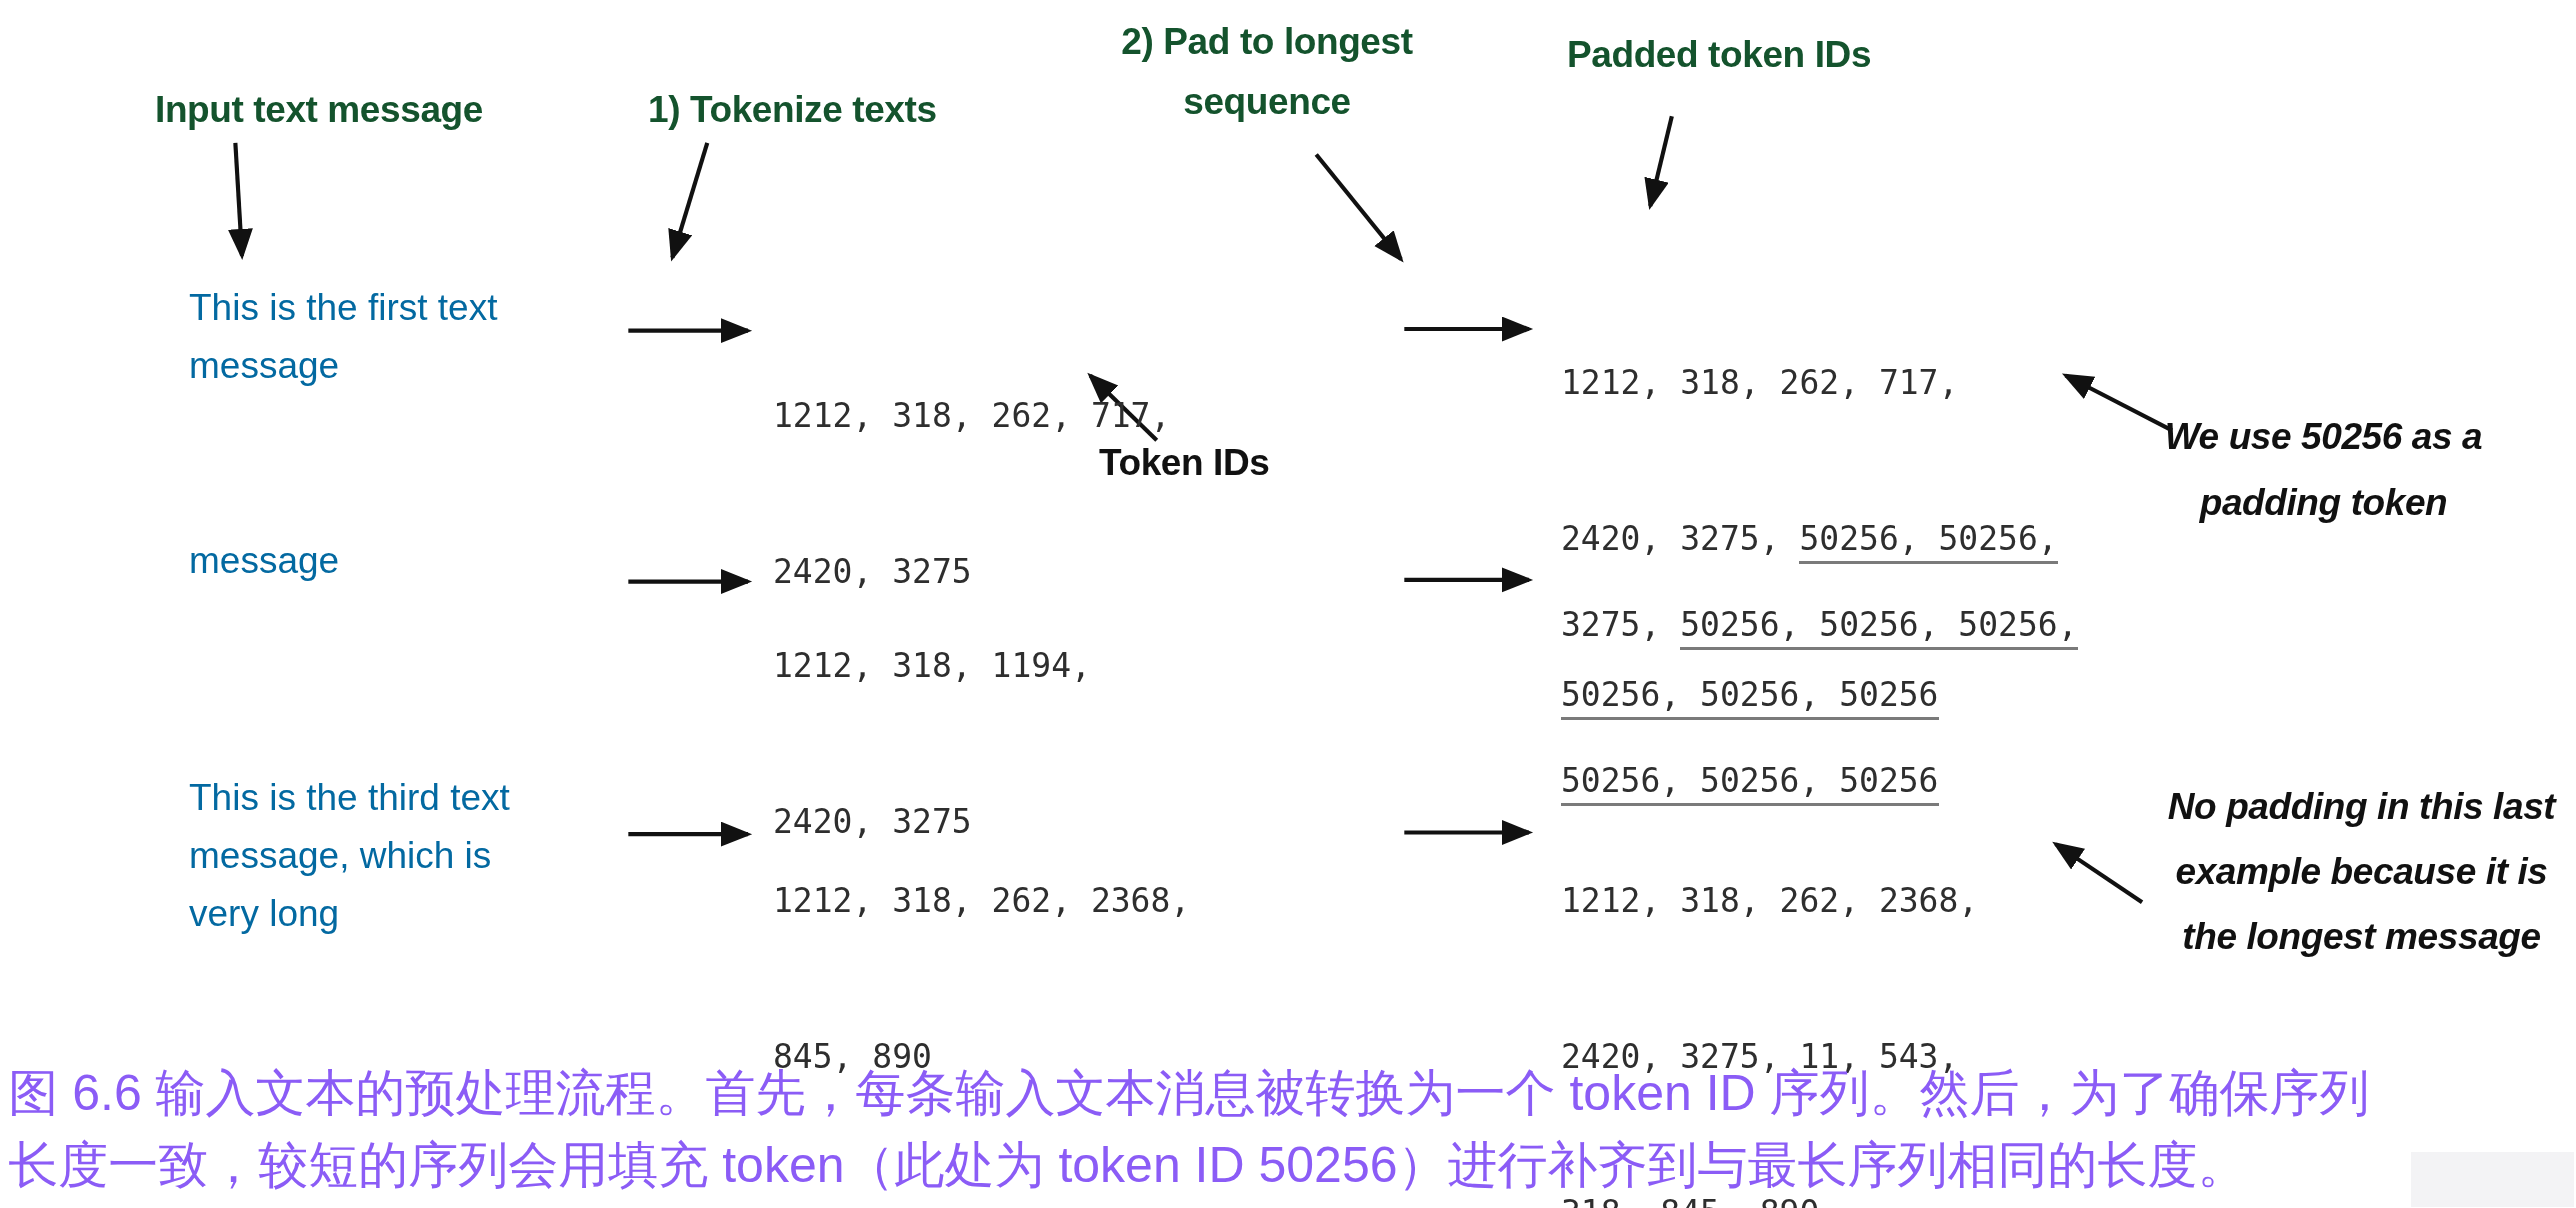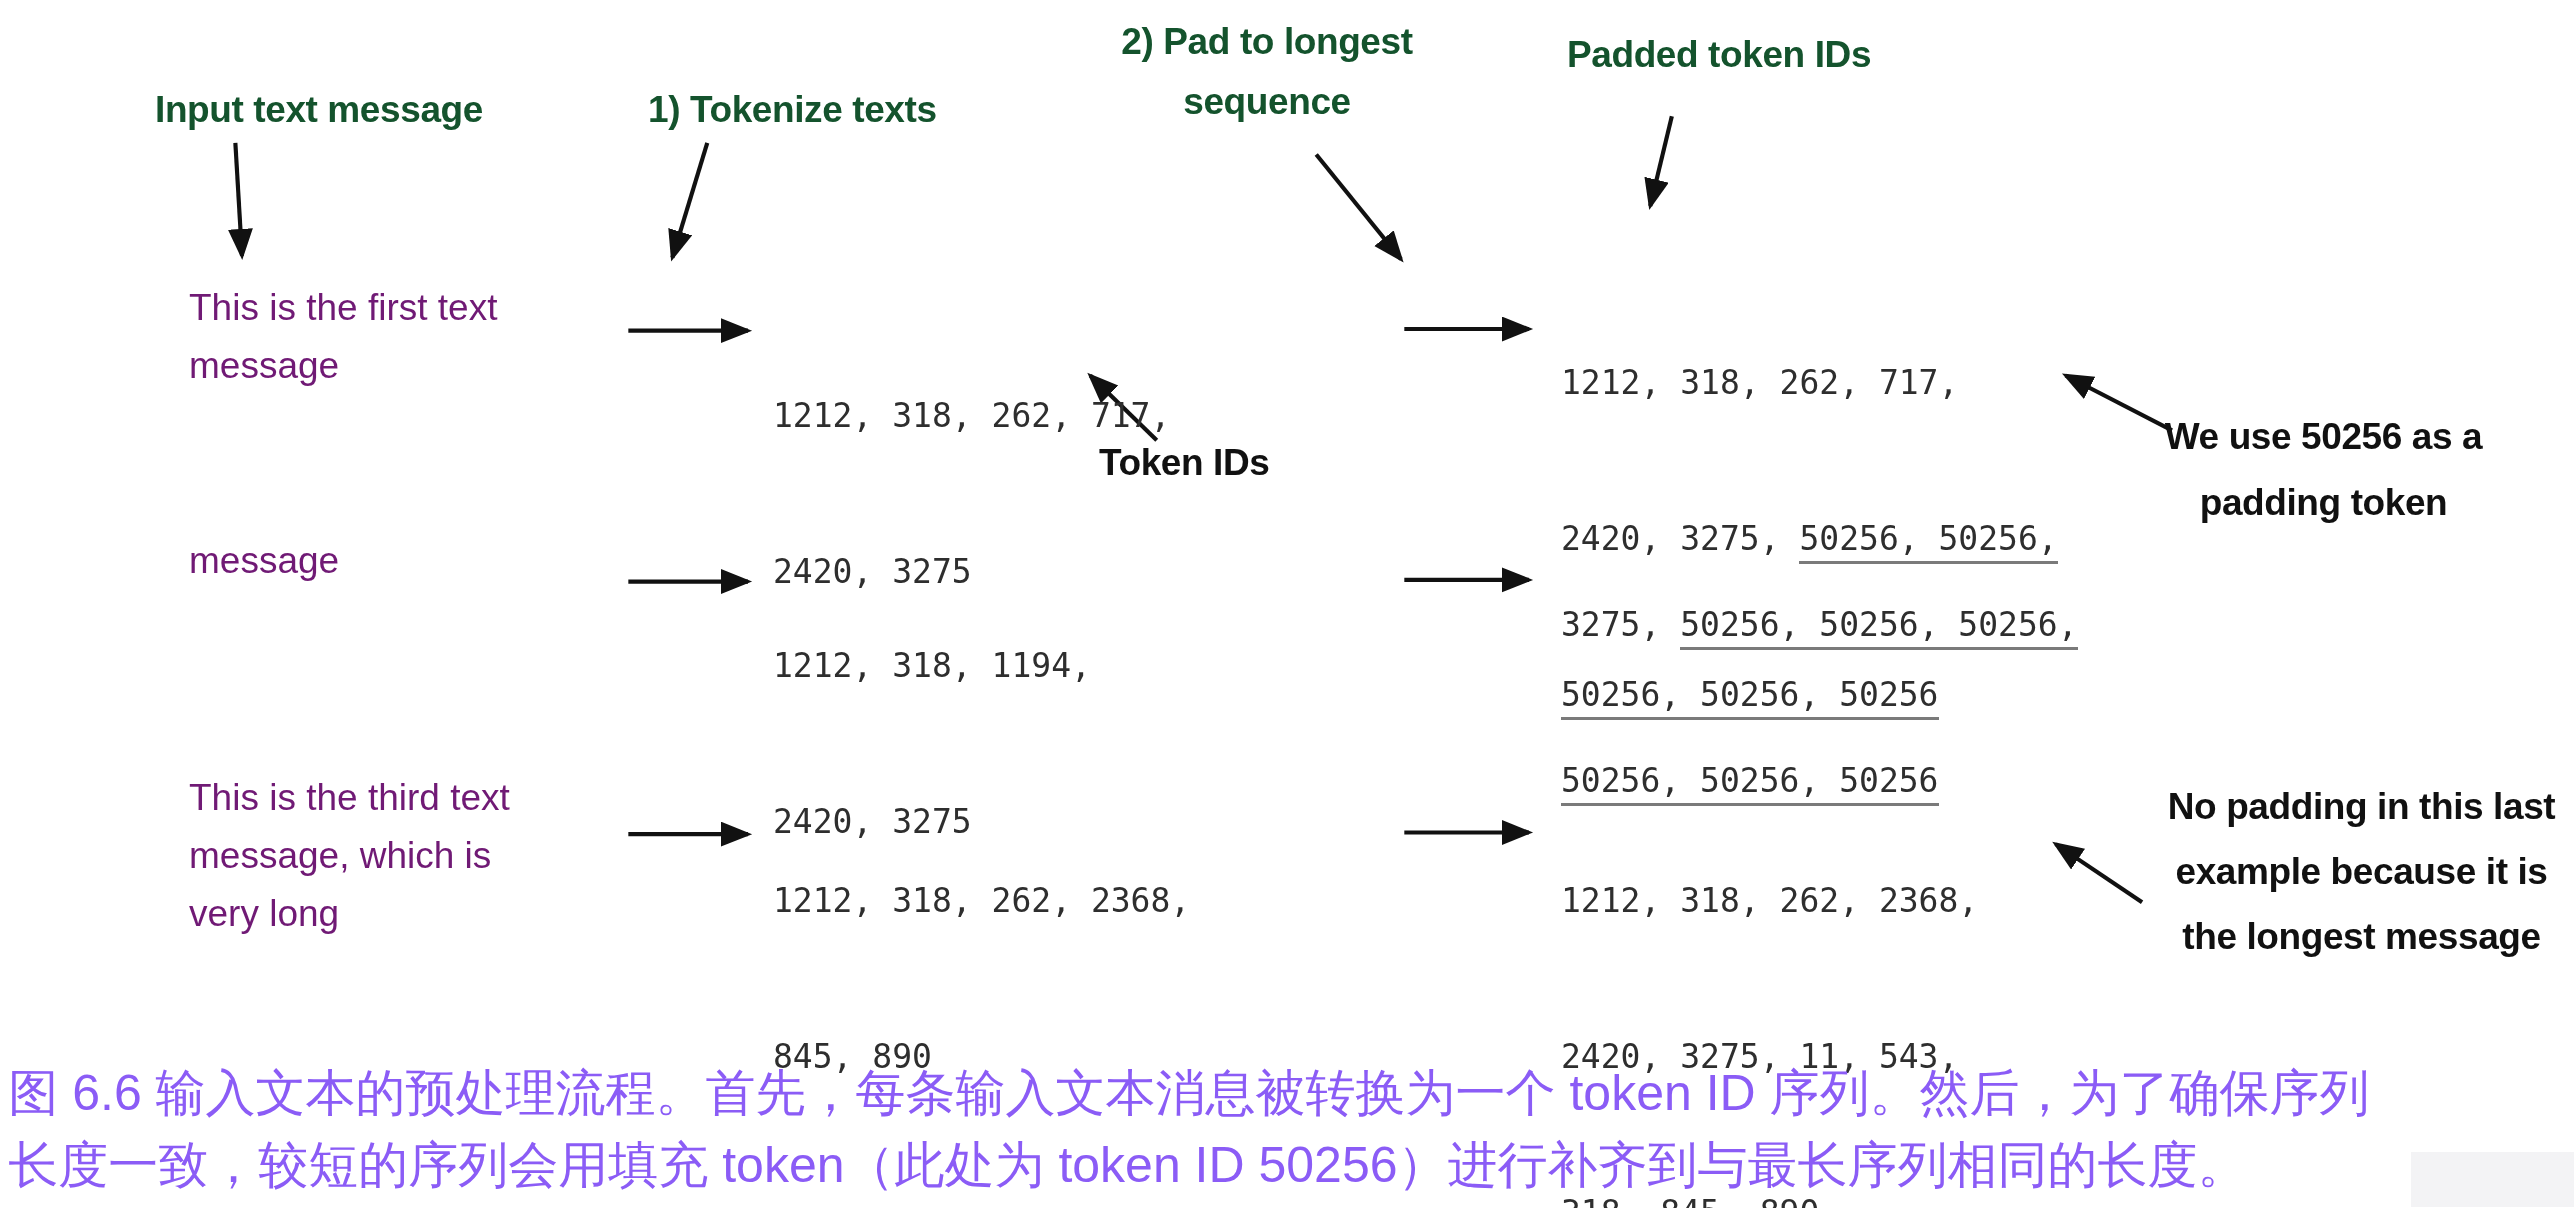--- a/index.html
+++ b/index.html
@@ -7,33 +7,33 @@
     position:relative;width:2576px;height:1208px;background:#ffffff;overflow:hidden;
     font-family:"Liberation Sans",sans-serif;color:#1a1a1a;
   }
   svg.arrows{position:absolute;left:0;top:0;width:2576px;height:1208px;pointer-events:none;}
   .lbl{
     position:absolute;font-weight:bold;font-size:37px;line-height:60px;
     color:#14532d;letter-spacing:-0.4px;white-space:nowrap;
   }
   .lbl.center{text-align:center;}
   .msg{
-    position:absolute;font-size:37px;line-height:58px;color:#701a75;white-space:nowrap;
+    position:absolute;font-size:37px;line-height:58px;color:#0369a1;white-space:nowrap;
   }
   .mono{
     position:absolute;font-family:"DejaVu Sans Mono","Liberation Mono",monospace;
     font-size:33px;line-height:52px;color:#2e2e2e;white-space:pre;
   }
   .mono .line{display:block;height:52px;}
   .mono .ul{border-bottom:3.3px solid #7a7a7a;padding-bottom:3.3px;}
   .ann{
     position:absolute;font-weight:bold;font-size:37px;color:#111;
     text-align:center;white-space:nowrap;letter-spacing:-0.4px;
   }
-  .ann .line{display:block;}
+  .ann .line{display:block;font-style:italic;}
   .caption{
     position:absolute;left:8.3px;font-size:50px;color:#8b5cf6;white-space:nowrap;
     font-family:"Liberation Sans",sans-serif;
   }
   .watermark{
     position:absolute;left:2411px;top:1152px;width:163px;height:55px;
     background:#f3f3f5;
   }
 </style>
 </head>

